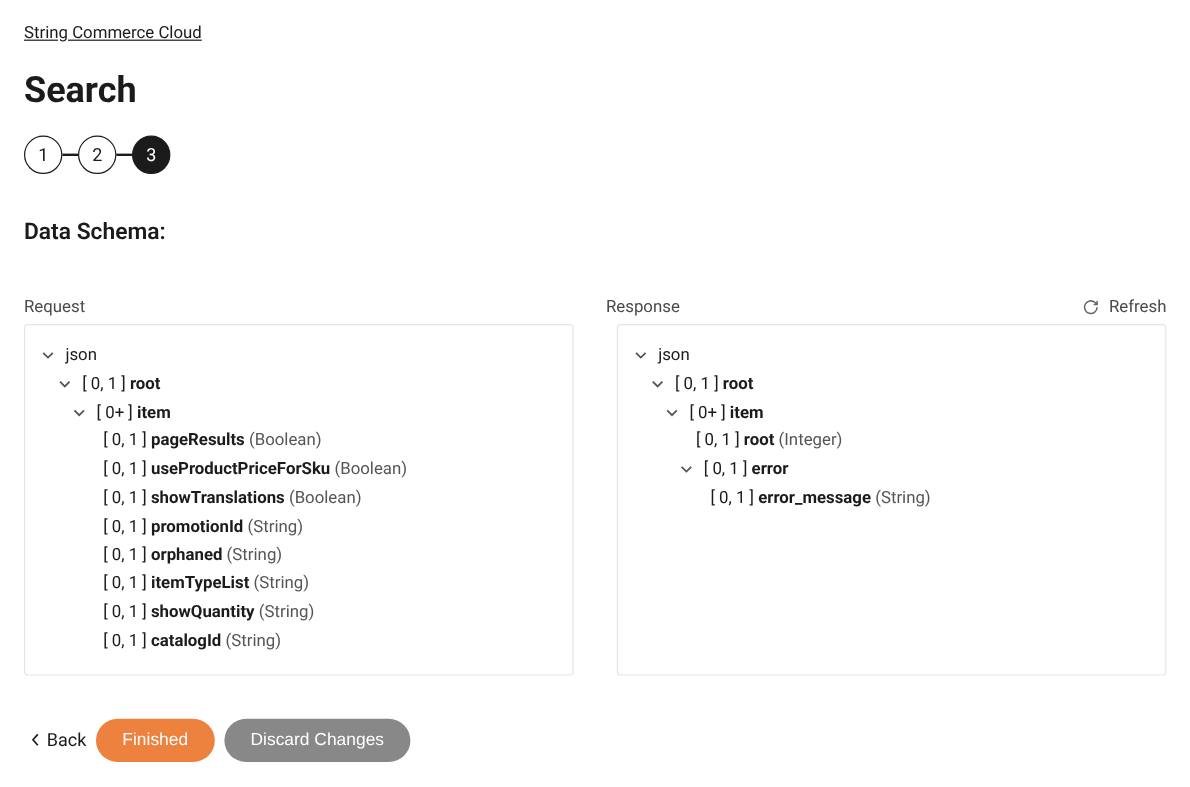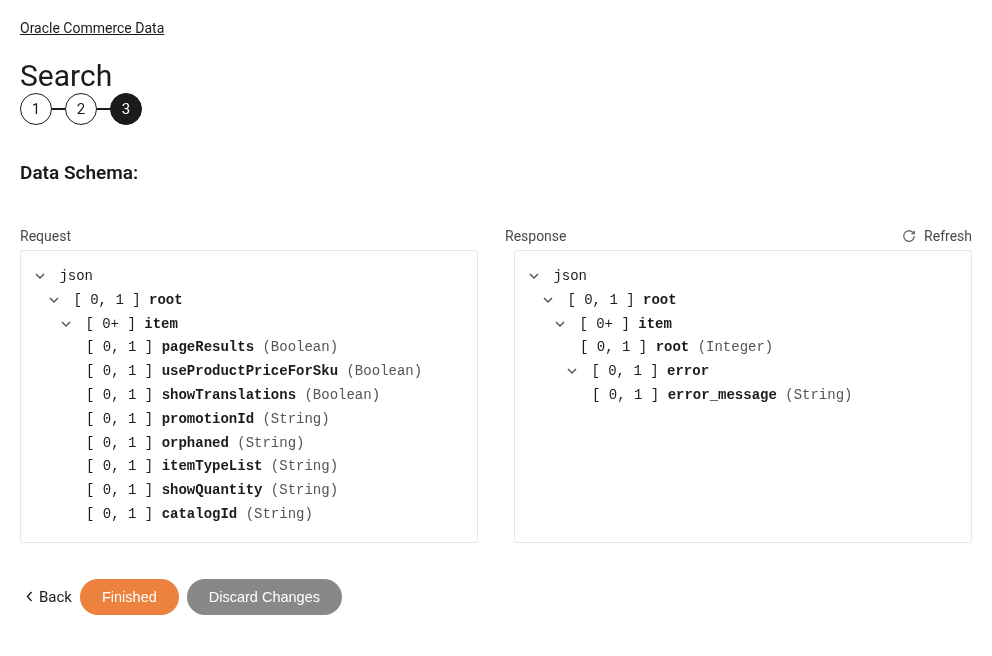--- a/index.html
+++ b/index.html
@@ -15,22 +15,23 @@
     }
     .breadcrumb {
       font-size: 14px;
       text-decoration: underline;
       color: #1b1b1b;
       cursor: pointer;
       display: inline-block;
     }
     .page-title {
       font-size: 30px;
-      font-weight: 400;
+      font-weight: 700;
       margin-top: 22px;
+      margin-bottom: 20px;
     }
     .stepper {
       display: flex;
       align-items: center;
       margin-bottom: 36px;
     }
     .step {
       width: 32px;
       height: 32px;
       border-radius: 50%;
@@ -78,21 +79,20 @@
     }
     .refresh-icon {
       display: inline-block;
       width: 14px;
       height: 14px;
       color: #666;
     }
     .panels {
       display: flex;
       gap: 36px;
-      font-family: Liberation Mono, monospace;
     }
     .panel {
       flex: 1;
       border: 1px solid #e5e5e5;
       border-radius: 3px;
       padding: 14px 14px;
       height: 293px;
       overflow: hidden;
       background: #fff;
     }
@@ -142,21 +142,21 @@
       color: #fff;
     }
     .btn-primary { background: #ed813e; }
     .btn-secondary { background: #888; }
   </style>
 </head>
 <body>
 
 
 
-<a class="breadcrumb">Oracle Commerce Data</a>
+<a class="breadcrumb">String Commerce Cloud</a>
 
 <h1 class="page-title">Search</h1>
 
 <div class="stepper">
   <div class="step">1</div>
   <div class="step-connector"></div>
   <div class="step">2</div>
   <div class="step-connector"></div>
   <div class="step active">3</div>
 </div>

